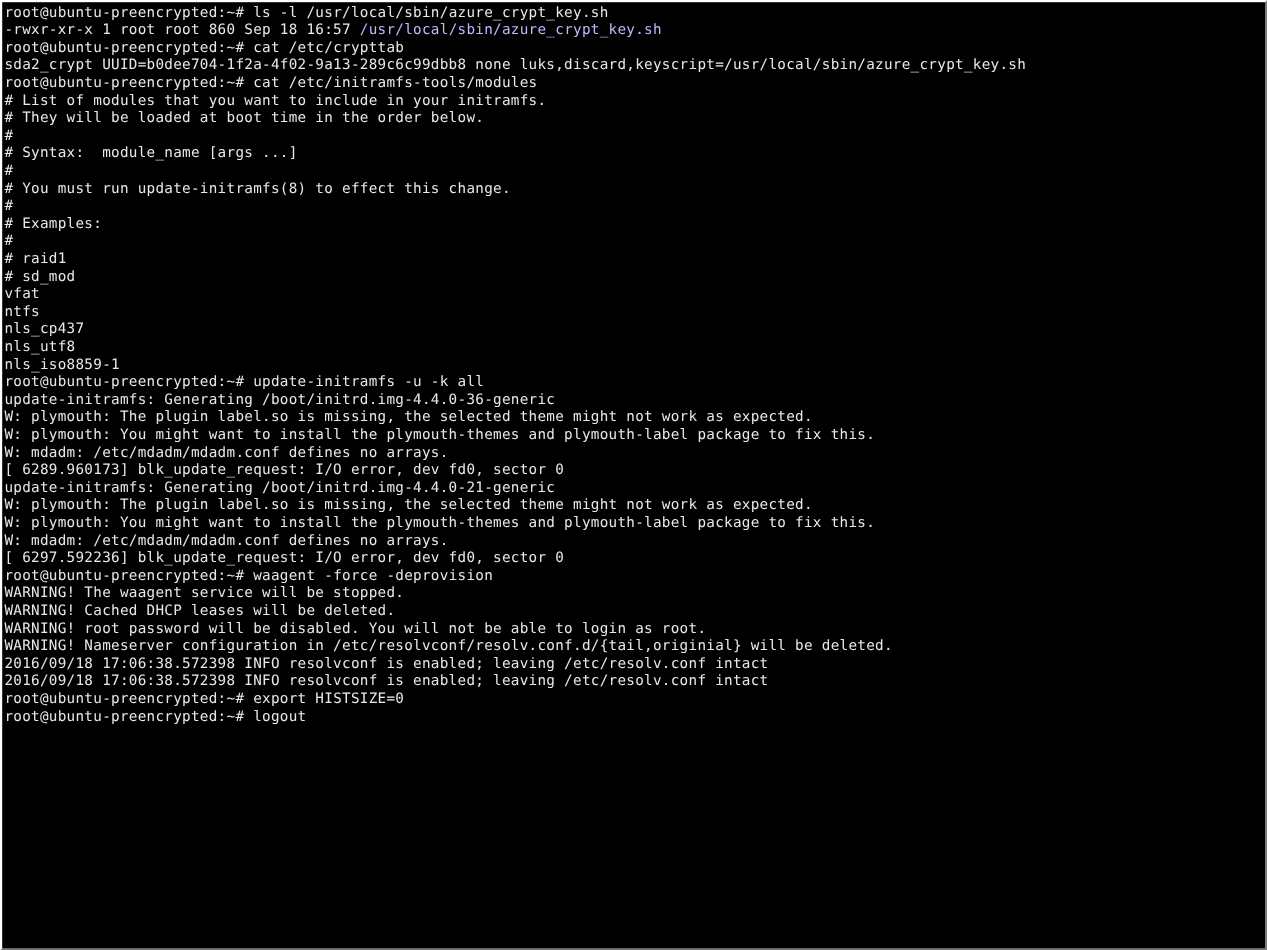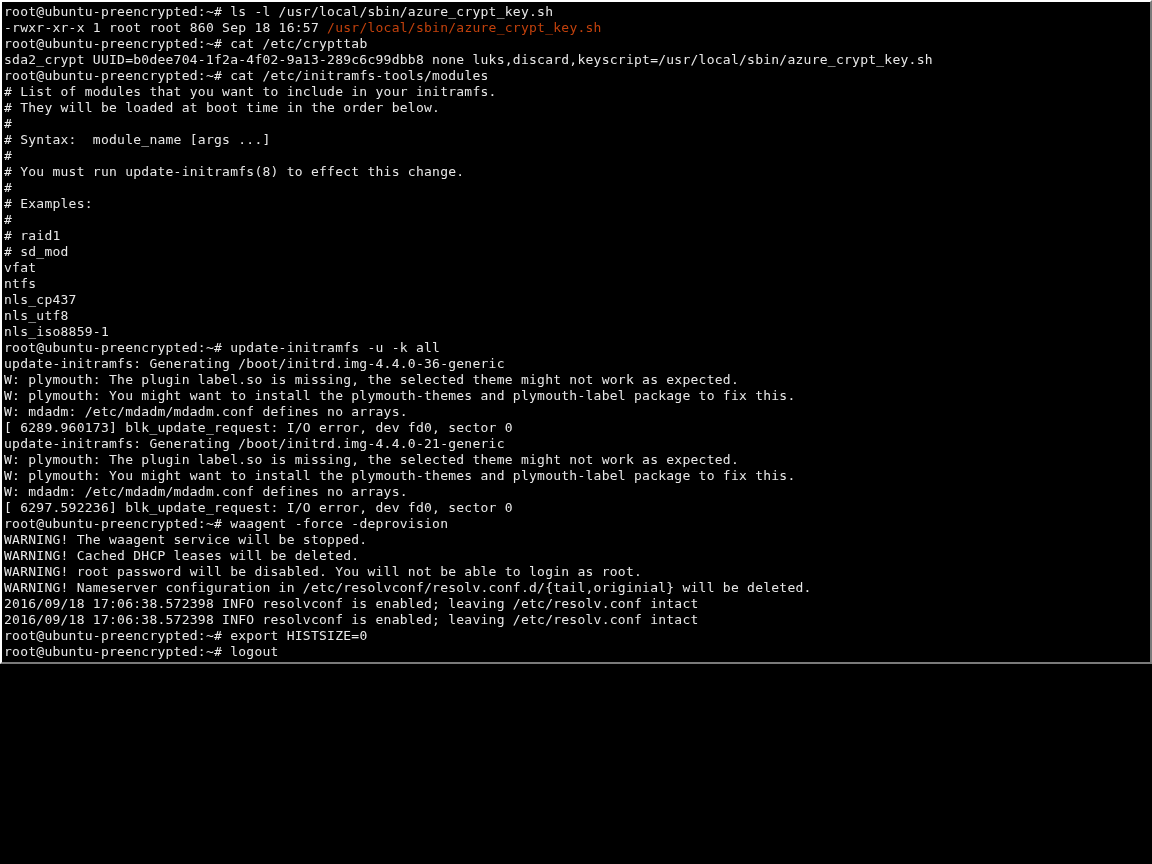--- a/index.html
+++ b/index.html
@@ -6,32 +6,32 @@
     margin: 0;
     padding: 0;
     width: 1152px;
     height: 864px;
     background: #000000;
     overflow: hidden;
   }
   .terminal {
     box-sizing: border-box;
     width: 1152px;
-    height: 664px;
+    height: 864px;
     background: #000000;
     border: 2px solid #7a7a7a;
     border-top-color: #ffffff;
     border-left-color: #ffffff;
     font-family: "DejaVu Sans Mono", "Liberation Mono", "Consolas", monospace;
     font-size: 13px;
     line-height: 16px;
     color: #e8e8e8;
     white-space: pre;
     padding: 2px 2px;
     letter-spacing: 0.25px;
   }
   .line { display: block; white-space: pre; }
-  .green { color: #c2410c; }
+  .green { color: #c4b5fd; }
 </style>
 </head>
 <body>
 
 <div class="terminal" id="term"><span class="line"><span>root@ubuntu-preencrypted:~# </span><span>ls -l /usr/local/sbin/azure_crypt_key.sh</span></span><span class="line"><span>-rwxr-xr-x 1 root root 860 Sep 18 16:57 </span><span class="green">/usr/local/sbin/azure_crypt_key.sh</span></span><span class="line"><span>root@ubuntu-preencrypted:~# </span><span>cat /etc/crypttab</span></span><span class="line">sda2_crypt UUID=b0dee704-1f2a-4f02-9a13-289c6c99dbb8 none luks,discard,keyscript=/usr/local/sbin/azure_crypt_key.sh</span><span class="line"><span>root@ubuntu-preencrypted:~# </span><span>cat /etc/initramfs-tools/modules</span></span><span class="line"># List of modules that you want to include in your initramfs.</span><span class="line"># They will be loaded at boot time in the order below.</span><span class="line">#</span><span class="line"># Syntax:  module_name [args ...]</span><span class="line">#</span><span class="line"># You must run update-initramfs(8) to effect this change.</span><span class="line">#</span><span class="line"># Examples:</span><span class="line">#</span><span class="line"># raid1</span><span class="line"># sd_mod</span><span class="line">vfat</span><span class="line">ntfs</span><span class="line">nls_cp437</span><span class="line">nls_utf8</span><span class="line">nls_iso8859-1</span><span class="line"><span>root@ubuntu-preencrypted:~# </span><span>update-initramfs -u -k all</span></span><span class="line">update-initramfs: Generating /boot/initrd.img-4.4.0-36-generic</span><span class="line">W: plymouth: The plugin label.so is missing, the selected theme might not work as expected.</span><span class="line">W: plymouth: You might want to install the plymouth-themes and plymouth-label package to fix this.</span><span class="line">W: mdadm: /etc/mdadm/mdadm.conf defines no arrays.</span><span class="line">[ 6289.960173] blk_update_request: I/O error, dev fd0, sector 0</span><span class="line">update-initramfs: Generating /boot/initrd.img-4.4.0-21-generic</span><span class="line">W: plymouth: The plugin label.so is missing, the selected theme might not work as expected.</span><span class="line">W: plymouth: You might want to install the plymouth-themes and plymouth-label package to fix this.</span><span class="line">W: mdadm: /etc/mdadm/mdadm.conf defines no arrays.</span><span class="line">[ 6297.592236] blk_update_request: I/O error, dev fd0, sector 0</span><span class="line"><span>root@ubuntu-preencrypted:~# </span><span>waagent -force -deprovision</span></span><span class="line">WARNING! The waagent service will be stopped.</span><span class="line">WARNING! Cached DHCP leases will be deleted.</span><span class="line">WARNING! root password will be disabled. You will not be able to login as root.</span><span class="line">WARNING! Nameserver configuration in /etc/resolvconf/resolv.conf.d/{tail,originial} will be deleted.</span><span class="line">2016/09/18 17:06:38.572398 INFO resolvconf is enabled; leaving /etc/resolv.conf intact</span><span class="line">2016/09/18 17:06:38.572398 INFO resolvconf is enabled; leaving /etc/resolv.conf intact</span><span class="line"><span>root@ubuntu-preencrypted:~# </span><span>export HISTSIZE=0</span></span><span class="line"><span>root@ubuntu-preencrypted:~# </span><span>logout</span></span></div>
 
 </body></html>

